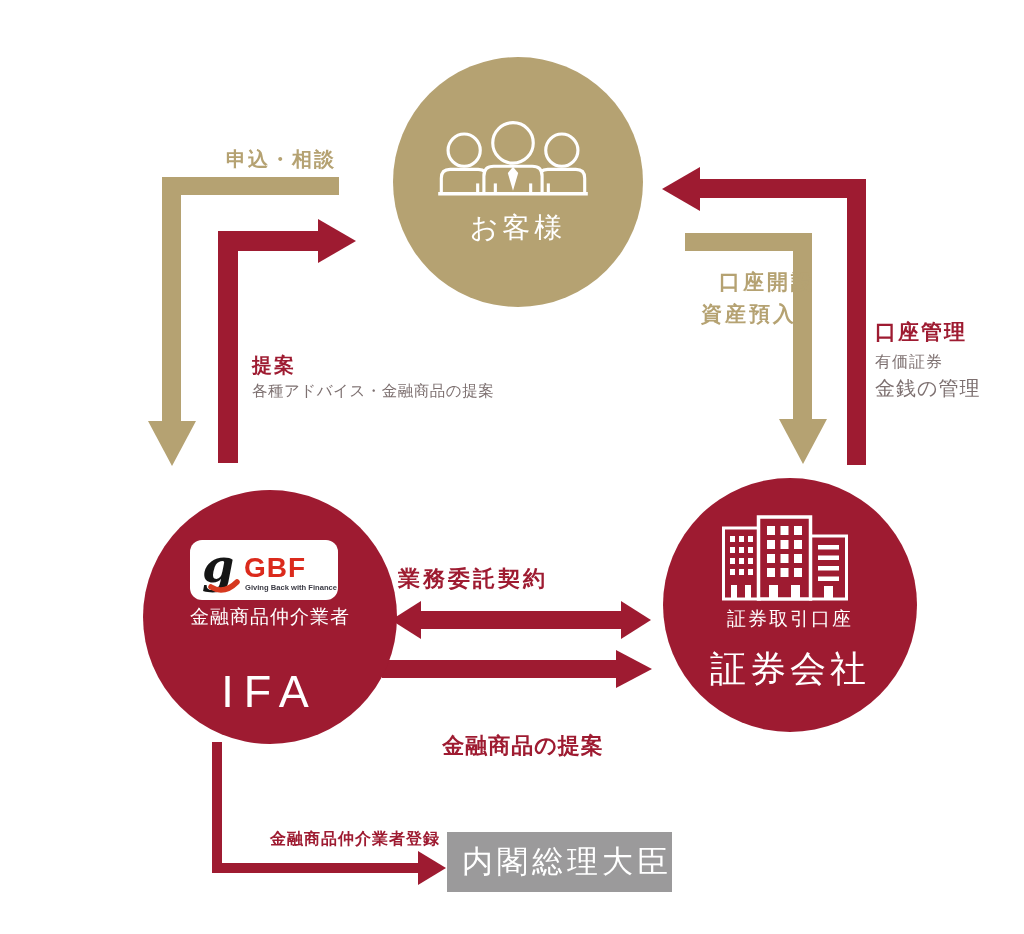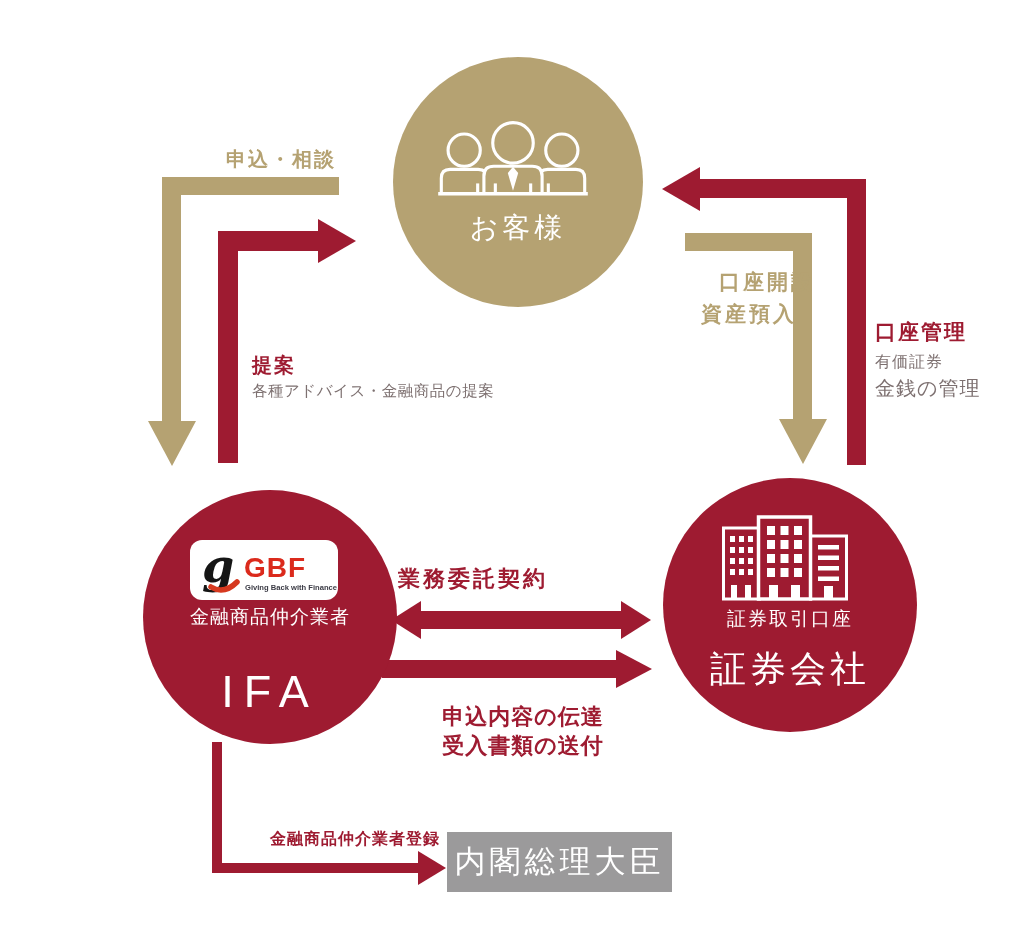--- a/index.html
+++ b/index.html
@@ -23,21 +23,21 @@
   .bar{position:absolute;}
   .tan-bg{background:var(--tan);}
   .red-bg{background:var(--red);}
   .tri{position:absolute;width:0;height:0;}
   .lbl{position:absolute;white-space:nowrap;}
   .lbl-tan{color:var(--tan);font-weight:700;}
   .lbl-red{color:var(--red);font-weight:700;}
   .lbl-gray{color:var(--sub-gray);font-weight:400;}
   .minister-box{
     position:absolute;left:447px;top:832px;width:225px;height:60px;background:var(--box-gray);
-    display:flex;align-items:center;justify-content:center;
+    display:flex;align-items:center;justify-content:flex-end;
     color:#fff;font-size:31px;font-weight:300;letter-spacing:4px;
   }
 </style>
 </head>
 <body>
 
 <div class="stage">
 
   <div class="bar tan-bg" style="left:162px;top:177px;width:177px;height:18px;"></div>
   <div class="bar tan-bg" style="left:162px;top:177px;width:19px;height:245px;"></div>
@@ -63,22 +63,21 @@
   <div class="lbl lbl-gray" style="left:875px;top:352px;font-size:16px;letter-spacing:1px;">有価証券</div>
   <div class="lbl lbl-gray" style="left:875px;top:375px;font-size:20px;letter-spacing:1px;text-align:right;">金銭の管理</div>
 
   <div class="bar red-bg" style="left:419px;top:611px;width:202px;height:18px;"></div>
   <div class="tri" style="left:391px;top:601px;border-top:19px solid transparent;border-bottom:19px solid transparent;border-right:30px solid var(--red);"></div>
   <div class="tri" style="left:621px;top:601px;border-top:19px solid transparent;border-bottom:19px solid transparent;border-left:30px solid var(--red);"></div>
   <div class="lbl lbl-red" style="left:398px;top:564px;width:250px;text-align:left;font-size:22px;letter-spacing:3px;">業務委託契約</div>
 
   <div class="bar red-bg" style="left:382px;top:660px;width:234px;height:18px;"></div>
   <div class="tri" style="left:616px;top:650px;border-top:19px solid transparent;border-bottom:19px solid transparent;border-left:36px solid var(--red);"></div>
-  <div class="lbl lbl-red" style="left:390px;top:702px;width:266px;text-align:center;font-size:22px;letter-spacing:1px;">申込内容の伝達</div>
-  <div class="lbl lbl-red" style="left:390px;top:731px;width:266px;text-align:center;font-size:22px;letter-spacing:1px;">受入書類の送付</div>
+  <div class="lbl lbl-red" style="left:390px;top:731px;width:266px;text-align:center;font-size:22px;letter-spacing:1px;">金融商品の提案</div>
 
   <div class="bar red-bg" style="left:212px;top:742px;width:10px;height:131px;"></div>
   <div class="bar red-bg" style="left:212px;top:863px;width:206px;height:10px;"></div>
   <div class="tri" style="left:418px;top:851px;border-top:17px solid transparent;border-bottom:17px solid transparent;border-left:28px solid var(--red);"></div>
   <div class="lbl lbl-red" style="left:230px;top:829px;font-size:16px;letter-spacing:1px;margin-left:40px;">金融商品仲介業者登録</div>
 
   <div class="circle circle-customer">
     <svg class="abs" style="left:42px;top:62px;" width="156" height="80" viewBox="0 0 150 77">
       <g stroke="#fff" stroke-width="3" fill="#b5a272">
         <circle cx="28" cy="30" r="15.5"></circle>

